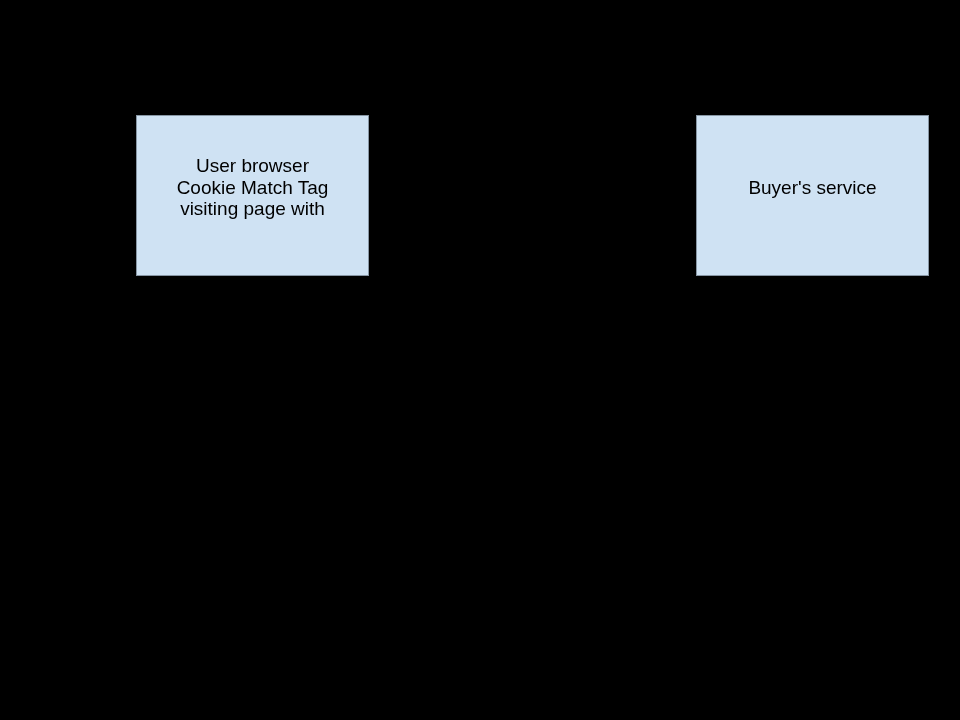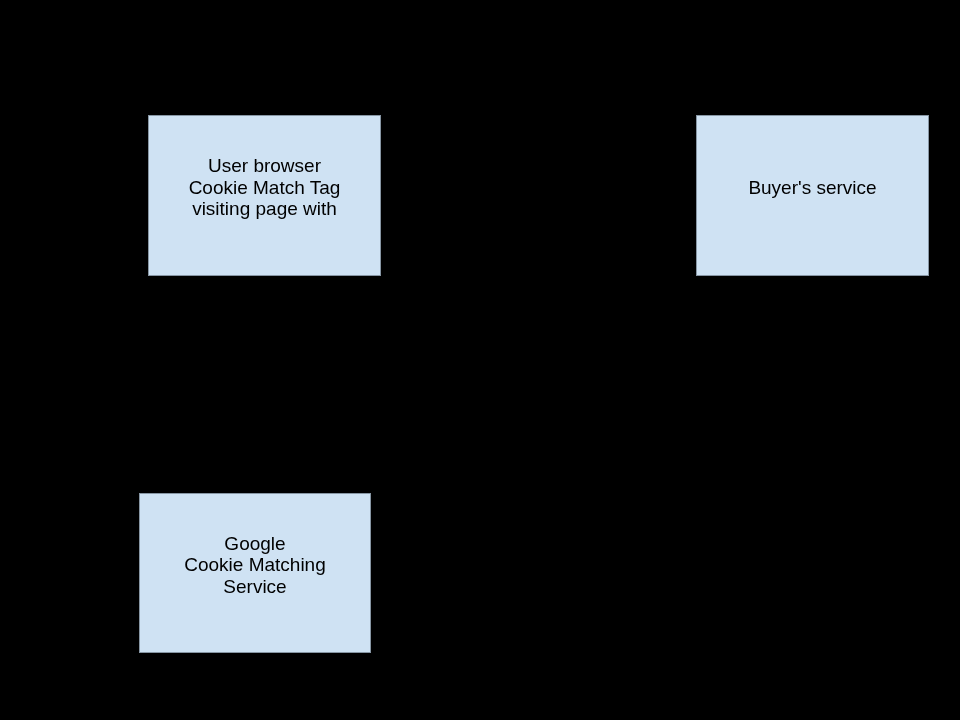--- a/index.html
+++ b/index.html
@@ -33,21 +33,21 @@
     text-align: center;
     color: var(--node-text, #000000);
     font-size: 19px;
     line-height: 21.5px;
     transform: translateY(-8px);
   }
   .node-label .line {
     display: block;
     white-space: nowrap;
   }
-  .node-user   { left: 136px; top: 115px; width: 233px; height: 161px; margin-left: 12px; }
+  .node-user   { left: 136px; top: 115px; width: 233px; height: 161px; }
   .node-buyer  { left: 696px; top: 115px; width: 233px; height: 161px; }
   .node-google { left: 139px; top: 493px; width: 232px; height: 160px; }
 </style>
 </head>
 <body>
 
 <div class="canvas">
 
   <div class="node node-user">
     <div class="node-label">
@@ -56,21 +56,14 @@
       <span class="line">visiting page with</span>
     </div>
   </div>
 
   <div class="node node-buyer">
     <div class="node-label">
       <span class="line">Buyer's service</span>
     </div>
   </div>
 
-  <div class="node node-google">
-    <div class="node-label">
-      <span class="line">Google</span>
-      <span class="line">Cookie Matching</span>
-      <span class="line">Service</span>
-    </div>
-  </div>
 
 </div>
 
 </body></html>

